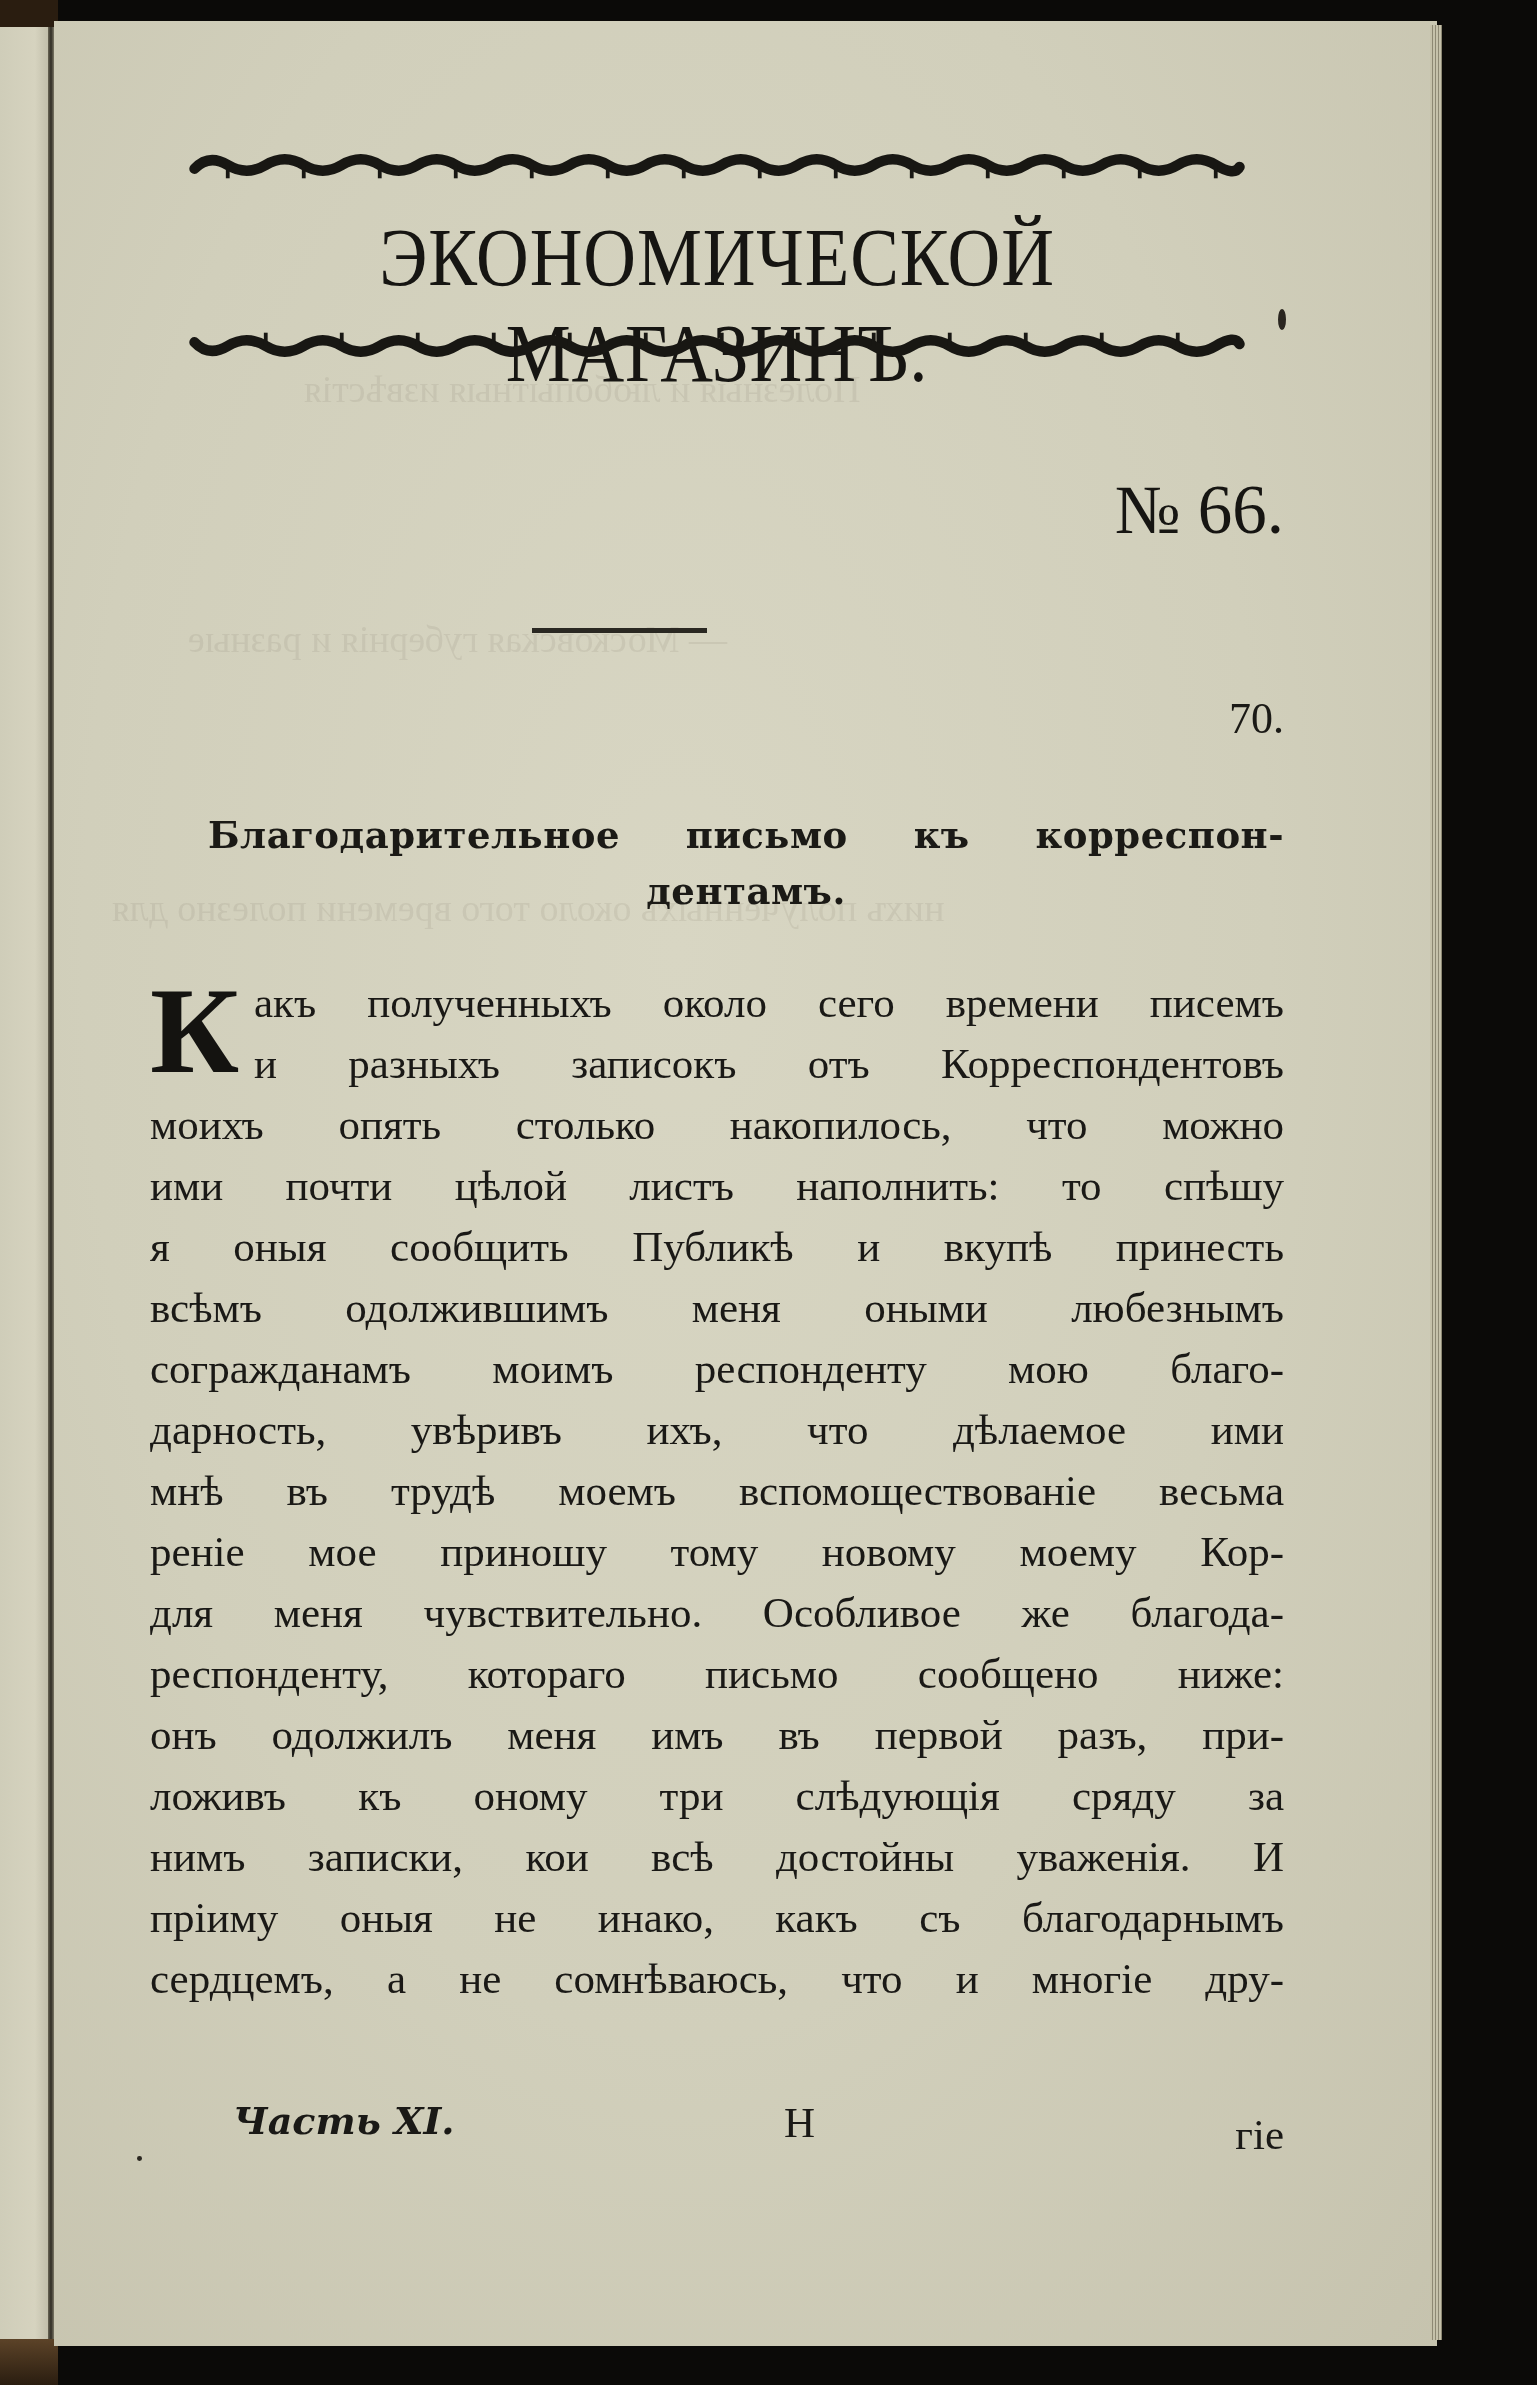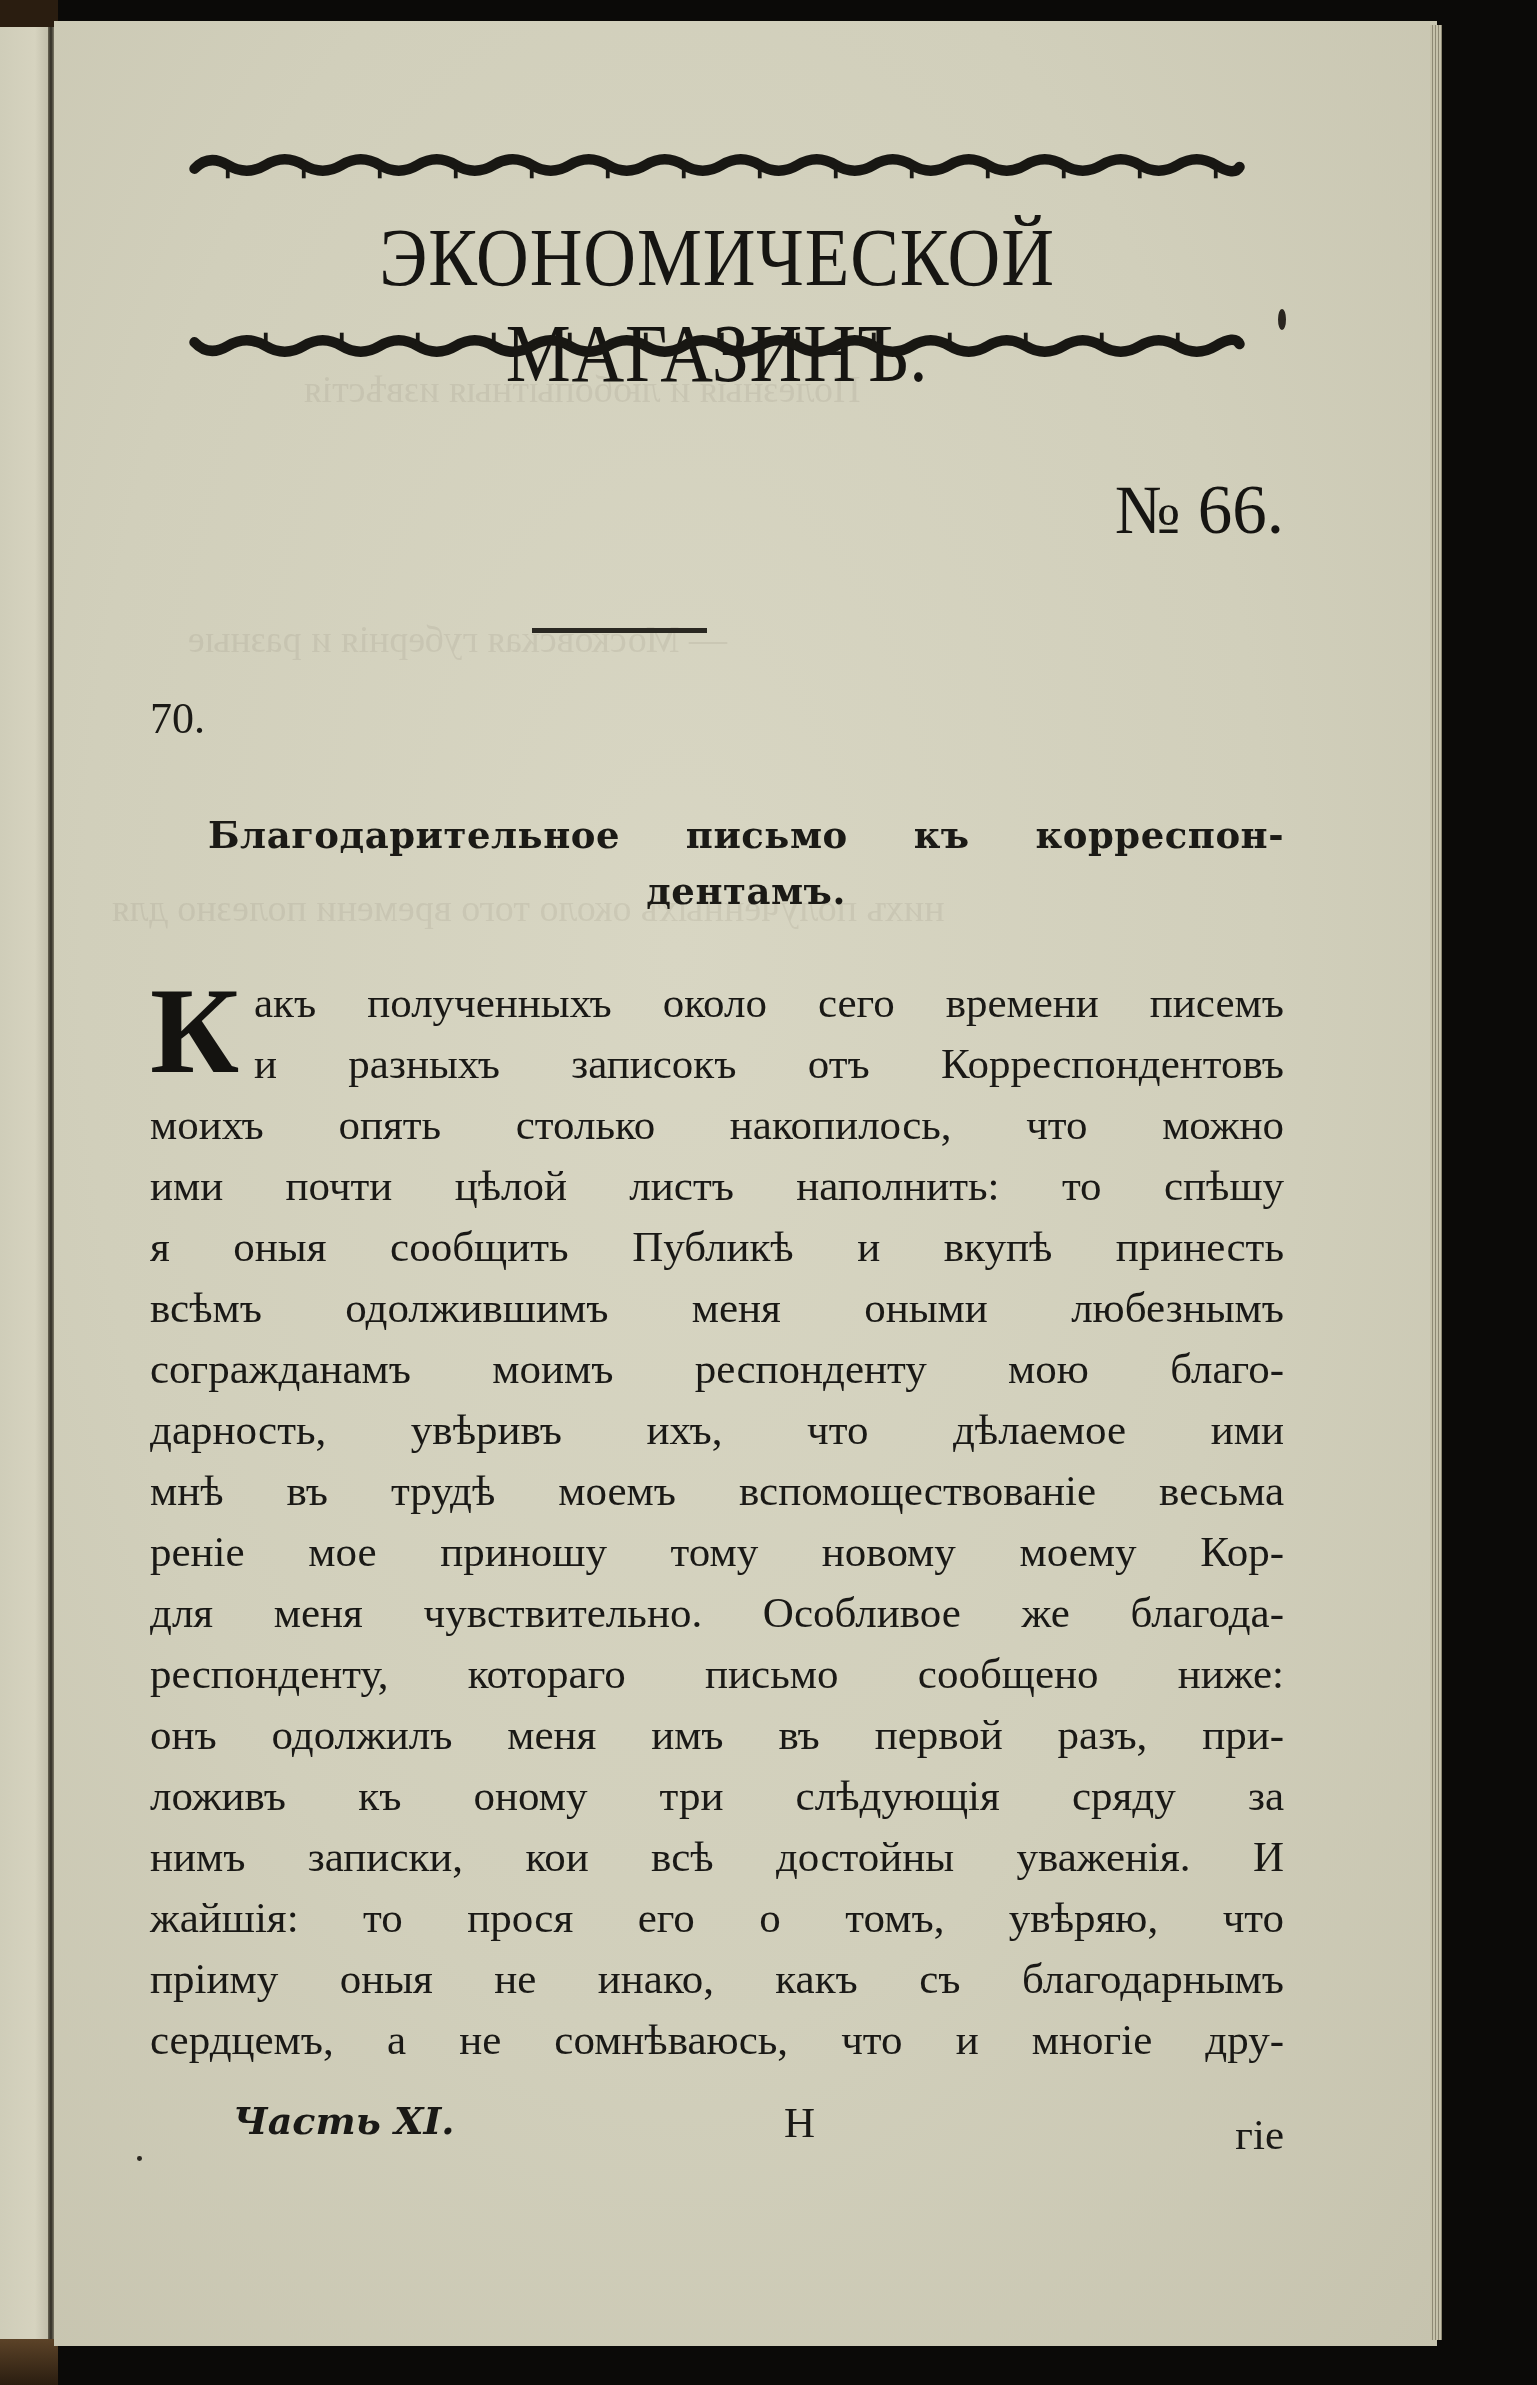--- a/index.html
+++ b/index.html
@@ -110,21 +110,21 @@
       width: 154px;
       height: 4.8px;
       background: #2a2822;
       width: 154px;
     }
     .article-number {
       position: absolute;
       left: 0;
       top: 672px;
       width: 1134px;
-      text-align: left;
+      text-align: right;
       font-family: "Liberation Serif", serif;
       font-size: 44px;
       color: #1b1a16;
     }
     .article-title {
       position: absolute;
       left: 58px;
       top: 786px;
       width: 1076px;
       font-family: "DejaVu Serif", serif;
@@ -294,21 +294,20 @@
       <span class="line">всѣмъ одолжившимъ меня оными любезнымъ</span>
       <span class="line">согражданамъ моимъ респонденту мою благо-</span>
       <span class="line">дарность, увѣривъ ихъ, что дѣлаемое ими</span>
       <span class="line">мнѣ въ трудѣ моемъ вспомоществованіе весьма</span>
       <span class="line">реніе мое приношу тому новому моему Кор-</span>
       <span class="line">для меня чувствительно. Особливое же благода-</span>
       <span class="line">респонденту, котораго письмо сообщено ниже:</span>
       <span class="line">онъ одолжилъ меня имъ въ первой разъ, при-</span>
       <span class="line">ложивъ къ оному три слѣдующія сряду за</span>
       <span class="line">нимъ записки, кои всѣ достойны уваженія. И</span>
-      <span class="line">жайшія: то прося его о томъ, увѣряю, что</span>
       <span class="line">пріиму оныя не инако, какъ съ благодарнымъ</span>
       <span class="line">сердцемъ, а не сомнѣваюсь, что и многіе дру-</span>
     </div>
 
     <div class="footer">
       <span class="signature-label">Часть XI.</span>
       <span class="signature-mark">Н</span>
       <span class="catchword">гіе</span>
     </div>
 

